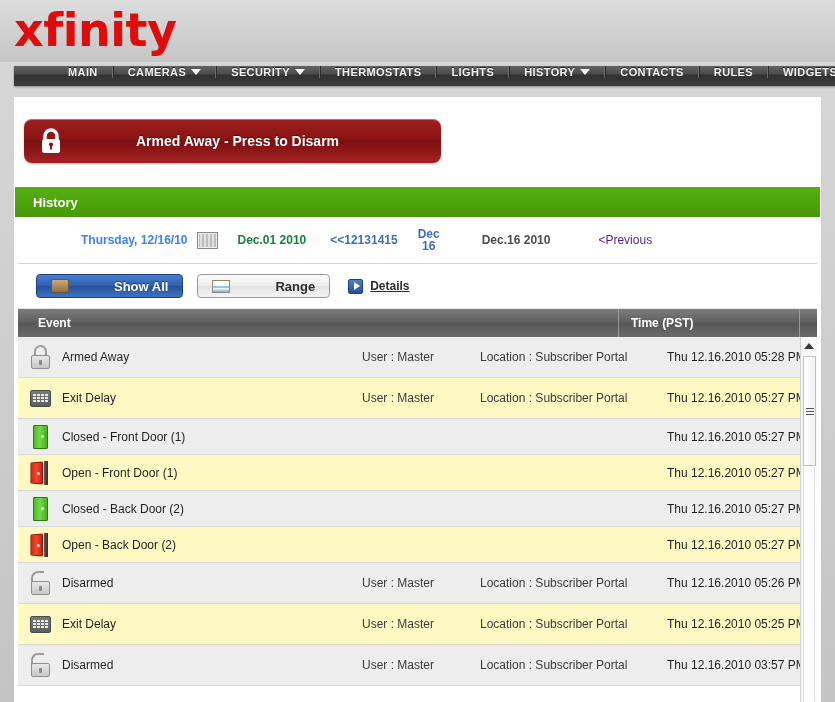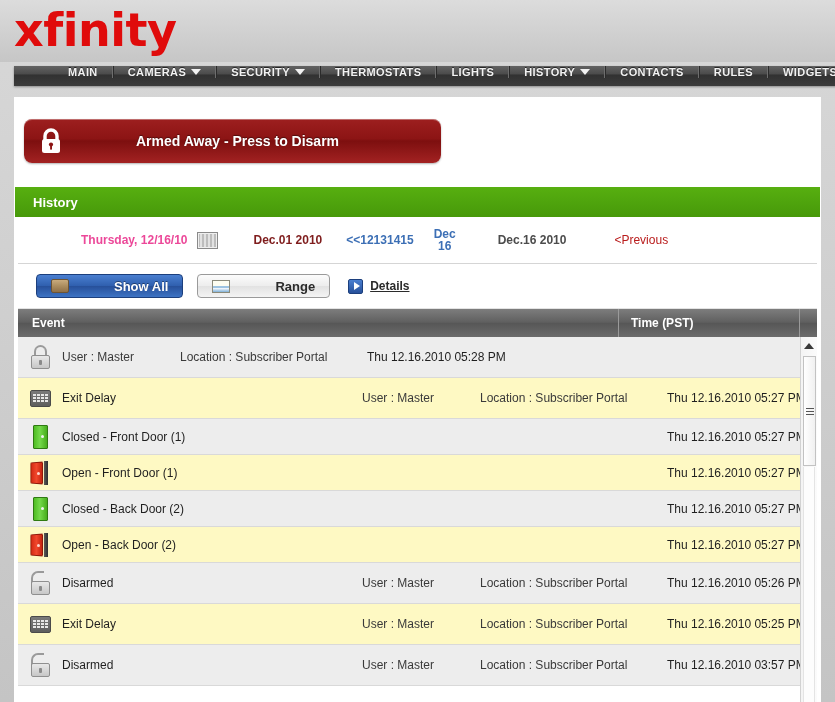--- a/index.html
+++ b/index.html
@@ -151,51 +151,51 @@
     display: flex;
     align-items: center;
     border-bottom: 1px solid #d5d5d5;
     margin: 0 3px;
     font-size: 12px;
     color: #4a4a4a;
   }
   .date-current {
     font-weight: bold;
     margin-left: 63px;
-    color: #ec4899;
+    color: #3b82f6;
   }
   .cal-icon {
     width: 21px; height: 17px;
     margin-left: 9px;
     border: 1px solid #8a8a8a;
     background:
       repeating-linear-gradient(to right, #bdbdbd 0 2px, #e2e2e2 2px 4px),
       #d0d0d0;
     box-shadow: inset 0 0 0 1px #efefef;
     box-sizing: border-box;
   }
-  .date-start { margin-left: 36px; font-weight: bold; color: #7f1d1d; }
+  .date-start { margin-left: 20px; font-weight: bold; color: #15803d; }
   .date-prevs { margin-left: 24px; color: #3c6fb5; font-weight: bold; cursor: pointer; }
   .day-link {
     color: #3c6fb5;
     font-weight: bold;
     cursor: pointer;
   }
   .day-current {
     margin-left: 20px;
     color: #3c6fb5;
     font-weight: bold;
     text-align: center;
     line-height: 12px;
     cursor: pointer;
   }
   .day-current .m { display: block; }
   .day-current .d { display: block; }
   .date-end { margin-left: 42px; font-weight: bold; color: #4c4c4c; }
-  .prev-link { margin-left: 48px; color: #b91c1c; cursor: pointer; text-align: right; }
+  .prev-link { margin-left: 48px; color: #4c1d95; cursor: pointer; text-align: right; }
 
   
   .buttonbar {
     height: 44px;
     display: flex;
     align-items: center;
     padding-left: 18px;
     border-bottom: 1px solid #e3e3e3;
     margin: 0 3px;
   }
@@ -284,21 +284,21 @@
     align-items: stretch;
     background: linear-gradient(to bottom, #7d7d7d 0%, #5f5f5f 48%, #565656 49%, #6b6b6b 100%);
     color: #ffffff;
     font-size: 12px;
     font-weight: bold;
   }
   .th-event {
     flex: 1;
     display: flex;
     align-items: center;
-    padding-left: 14px;
+    padding-left: 20px;
     border-right: 1px solid #9a9a9a;
   }
   .th-time {
     width: 168px;
     display: flex;
     align-items: center;
     padding-left: 12px;
     border-right: 1px solid #9a9a9a;
   }
   .th-pad { width: 17px; }
@@ -616,20 +616,21 @@
         </div>
 
         <div class="rows" id="rows">
             <div class="row odd tall">
               <div class="cell-icon">
                 <span class="ic-lock-closed">
                   <span class="shackle"></span>
                   <span class="body"></span>
                 </span>
               </div>
+              <div class="cell-event">Armed Away</div>
               <div class="cell-user">User : Master</div>
               <div class="cell-loc">Location : Subscriber Portal</div>
               <div class="cell-time">Thu 12.16.2010 05:28 PM</div>
             </div>
             <div class="row even tall">
               <div class="cell-icon">
                 <span class="ic-keypad">
                   <i></i>
                   <i></i>
                   <i></i>

